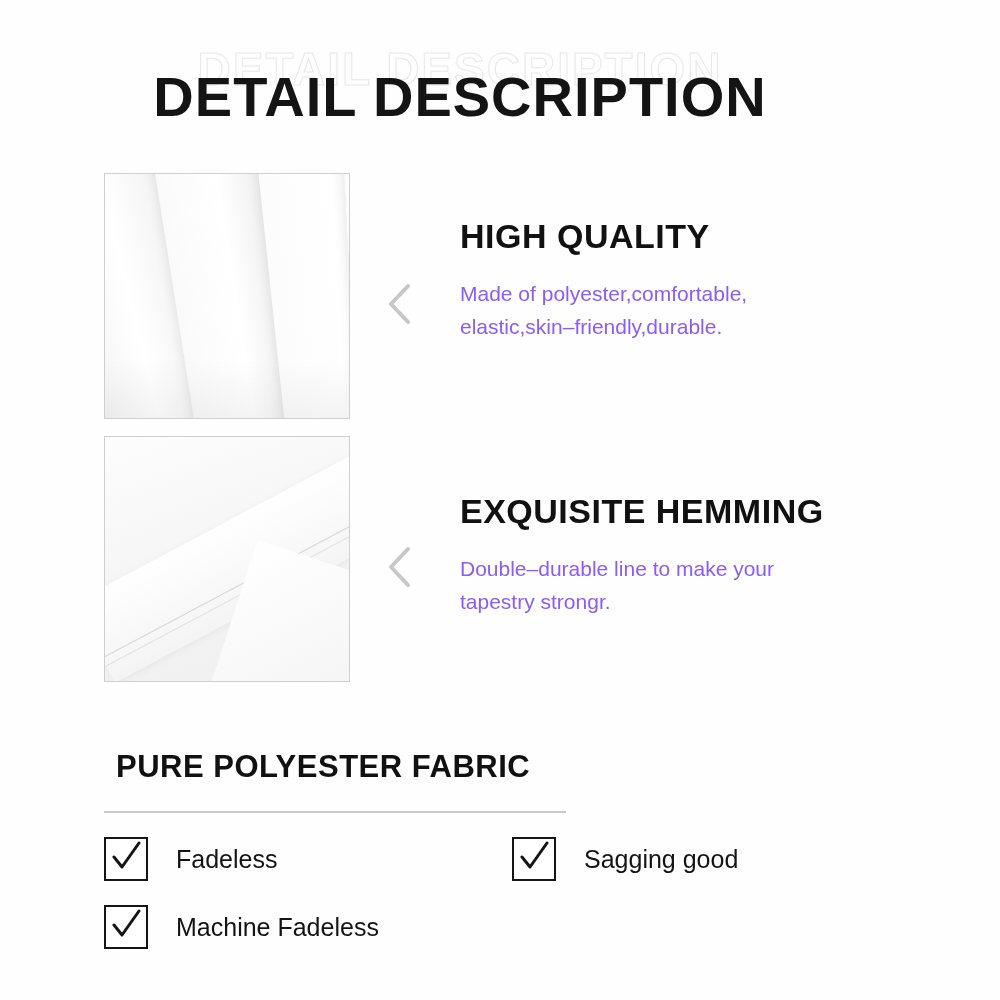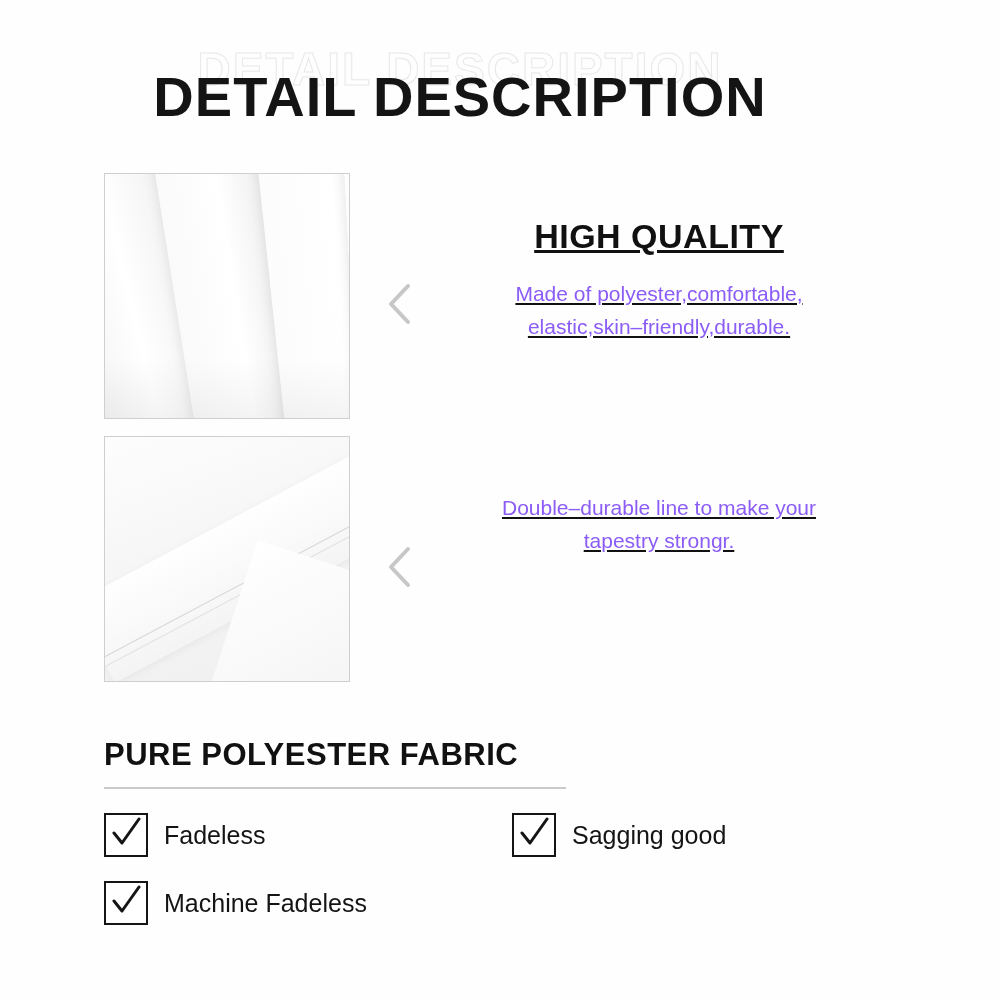--- a/index.html
+++ b/index.html
@@ -160,25 +160,24 @@
     position: absolute;
     left: 282px;
     top: 110px;
     width: 26px;
     height: 42px;
   }
   .chevron svg { display: block; }
 
   .feature-text {
     position: absolute;
-    left: 320px;
+    left: 356px;
     top: 44px;
     width: 470px;
-    text-align: center;
-    text-decoration: underline;
+    text-align: left;
   }
   .feature-2 .feature-text { top: 56px; }
 
   .feature-title {
     font-size: 34px;
     font-weight: 700;
     letter-spacing: 0.5px;
     color: #111111;
     margin: 0 0 22px 0;
     white-space: nowrap;
@@ -197,39 +196,39 @@
     position: absolute;
     left: 104px;
     top: 737px;
     width: 800px;
   }
   .bottom-title {
     font-size: 31px;
     font-weight: 600;
     letter-spacing: 0.5px;
     color: #111111;
-    margin: 0;
+    margin: 12px;
     padding-bottom: 14px;
   }
   .rule {
     width: 462px;
     height: 2px;
     background: #c9c9c9;
     margin: 0 0 24px 0;
   }
 
   .check-grid {
     display: grid;
     grid-template-columns: 408px auto;
     row-gap: 24px;
   }
   .check-item {
     display: flex;
     align-items: center;
-    gap: 16px;
+    gap: 28px;
   }
   .checkbox {
     width: 40px;
     height: 40px;
     border: 2px solid #151515;
     position: relative;
     flex: 0 0 auto;
     background: #ffffff;
   }
   .checkbox svg {
@@ -283,20 +282,21 @@
       <div class="hem-corner"></div>
     </div>
 
     <div class="chevron">
       <svg width="26" height="42" viewBox="0 0 26 42" fill="none">
         <path d="M22 3 L5 21 L22 39" stroke="#c7c7c7" stroke-width="4" stroke-linecap="round" stroke-linejoin="round"></path>
       </svg>
     </div>
 
     <div class="feature-text">
+      <h2 class="feature-title">EXQUISITE HEMMING</h2>
       <p class="feature-desc">Double–durable line to make your</p>
       <p class="feature-desc">tapestry strongr.</p>
     </div>
   </div>
 
   <div class="bottom">
     <h3 class="bottom-title">PURE POLYESTER FABRIC</h3>
     <div class="rule"></div>
 
     <div class="check-grid">

